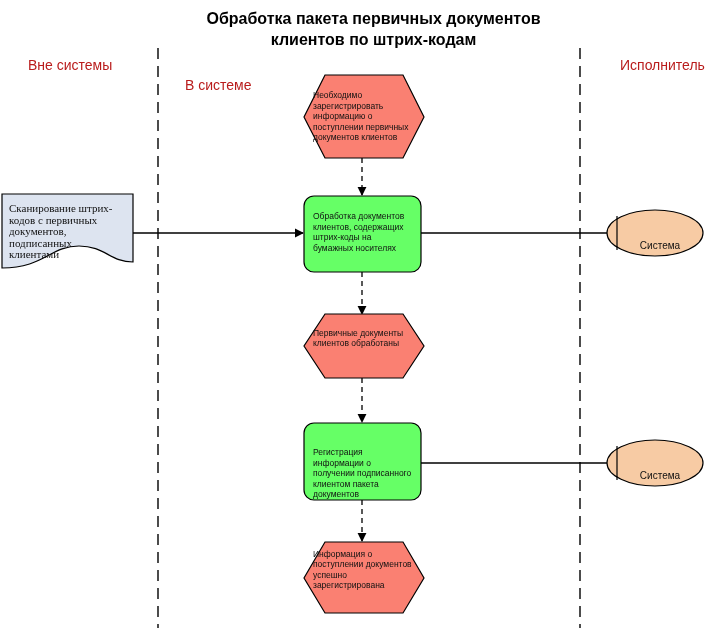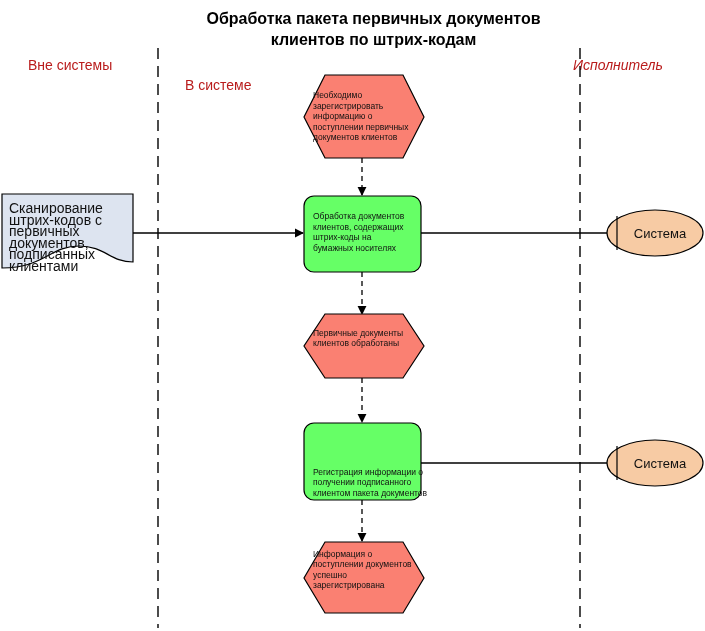--- a/index.html
+++ b/index.html
@@ -24,47 +24,48 @@
   .title span{display:block;}
 
   .lane-header{
     position:absolute;
     font-size:14px;
     color:#b91c1c;
     white-space:nowrap;
   }
   #lane-h-0{left:28px;top:57px;}
   #lane-h-1{left:185px;top:57px;margin-top:20px;}
-  #lane-h-2{left:573px;top:57px;font-style:italic;}
+  #lane-h-2{left:620px;top:57px;}
 
   .node-label{
     position:absolute;
     left:0;top:0;width:100%;height:100%;
     display:flex;align-items:center;justify-content:center;
     text-align:left;
     font-size:8.5px;
     line-height:10.5px;
     color:#111;
     padding:0 9px;
     box-sizing:border-box;
     pointer-events:none;
   }
   .node{position:absolute;}
 
   .ellipse-label{
-    position:absolute;left:0;top:0;width:100%;height:100%;
+    position:absolute;left:0;top:12px;width:100%;height:100%;
     display:flex;align-items:center;justify-content:center;
-    font-size:13px;color:#111;
+    font-size:10px;color:#111;
     padding-left:10px;box-sizing:border-box;
   }
   .doc-label{
     position:absolute;
     left:7px;top:9px;width:115px;
-    font-size:14px;line-height:11.5px;color:#111;
+    font-size:11px;line-height:11.5px;color:#111;
     text-align:left;
+    font-family:Liberation Serif, serif;
   }
   svg{position:absolute;left:0;top:0;overflow:visible;}
 </style>
 </head>
 <body>
 
 <div class="title">
   <span>Обработка пакета первичных документов</span>
   <span>клиентов по штрих-кодам</span>
 </div>
@@ -124,21 +125,21 @@
 </div>
 
 <div class="node" style="left:304px;top:196px;width:117px;height:72px;">
   <div class="node-label">Обработка документов клиентов, содержащих штрих-коды  на бумажных носителях</div>
 </div>
 
 <div class="node" style="left:304px;top:314px;width:120px;height:48px;">
   <div class="node-label">Первичные документы клиентов обработаны</div>
 </div>
 
-<div class="node" style="left:304px;top:444px;width:117px;height:77px;padding-left:16px;">
+<div class="node" style="left:304px;top:435px;width:117px;height:77px;">
   <div class="node-label">Регистрация информации о получении подписанного клиентом пакета документов</div>
 </div>
 
 <div class="node" style="left:304px;top:542px;width:120px;height:55px;">
   <div class="node-label">Информация о поступлении документов успешно зарегистрирована</div>
 </div>
 
 <div class="node" style="left:607px;top:210px;width:96px;height:46px;">
   <div class="ellipse-label">Система</div>
 </div>

